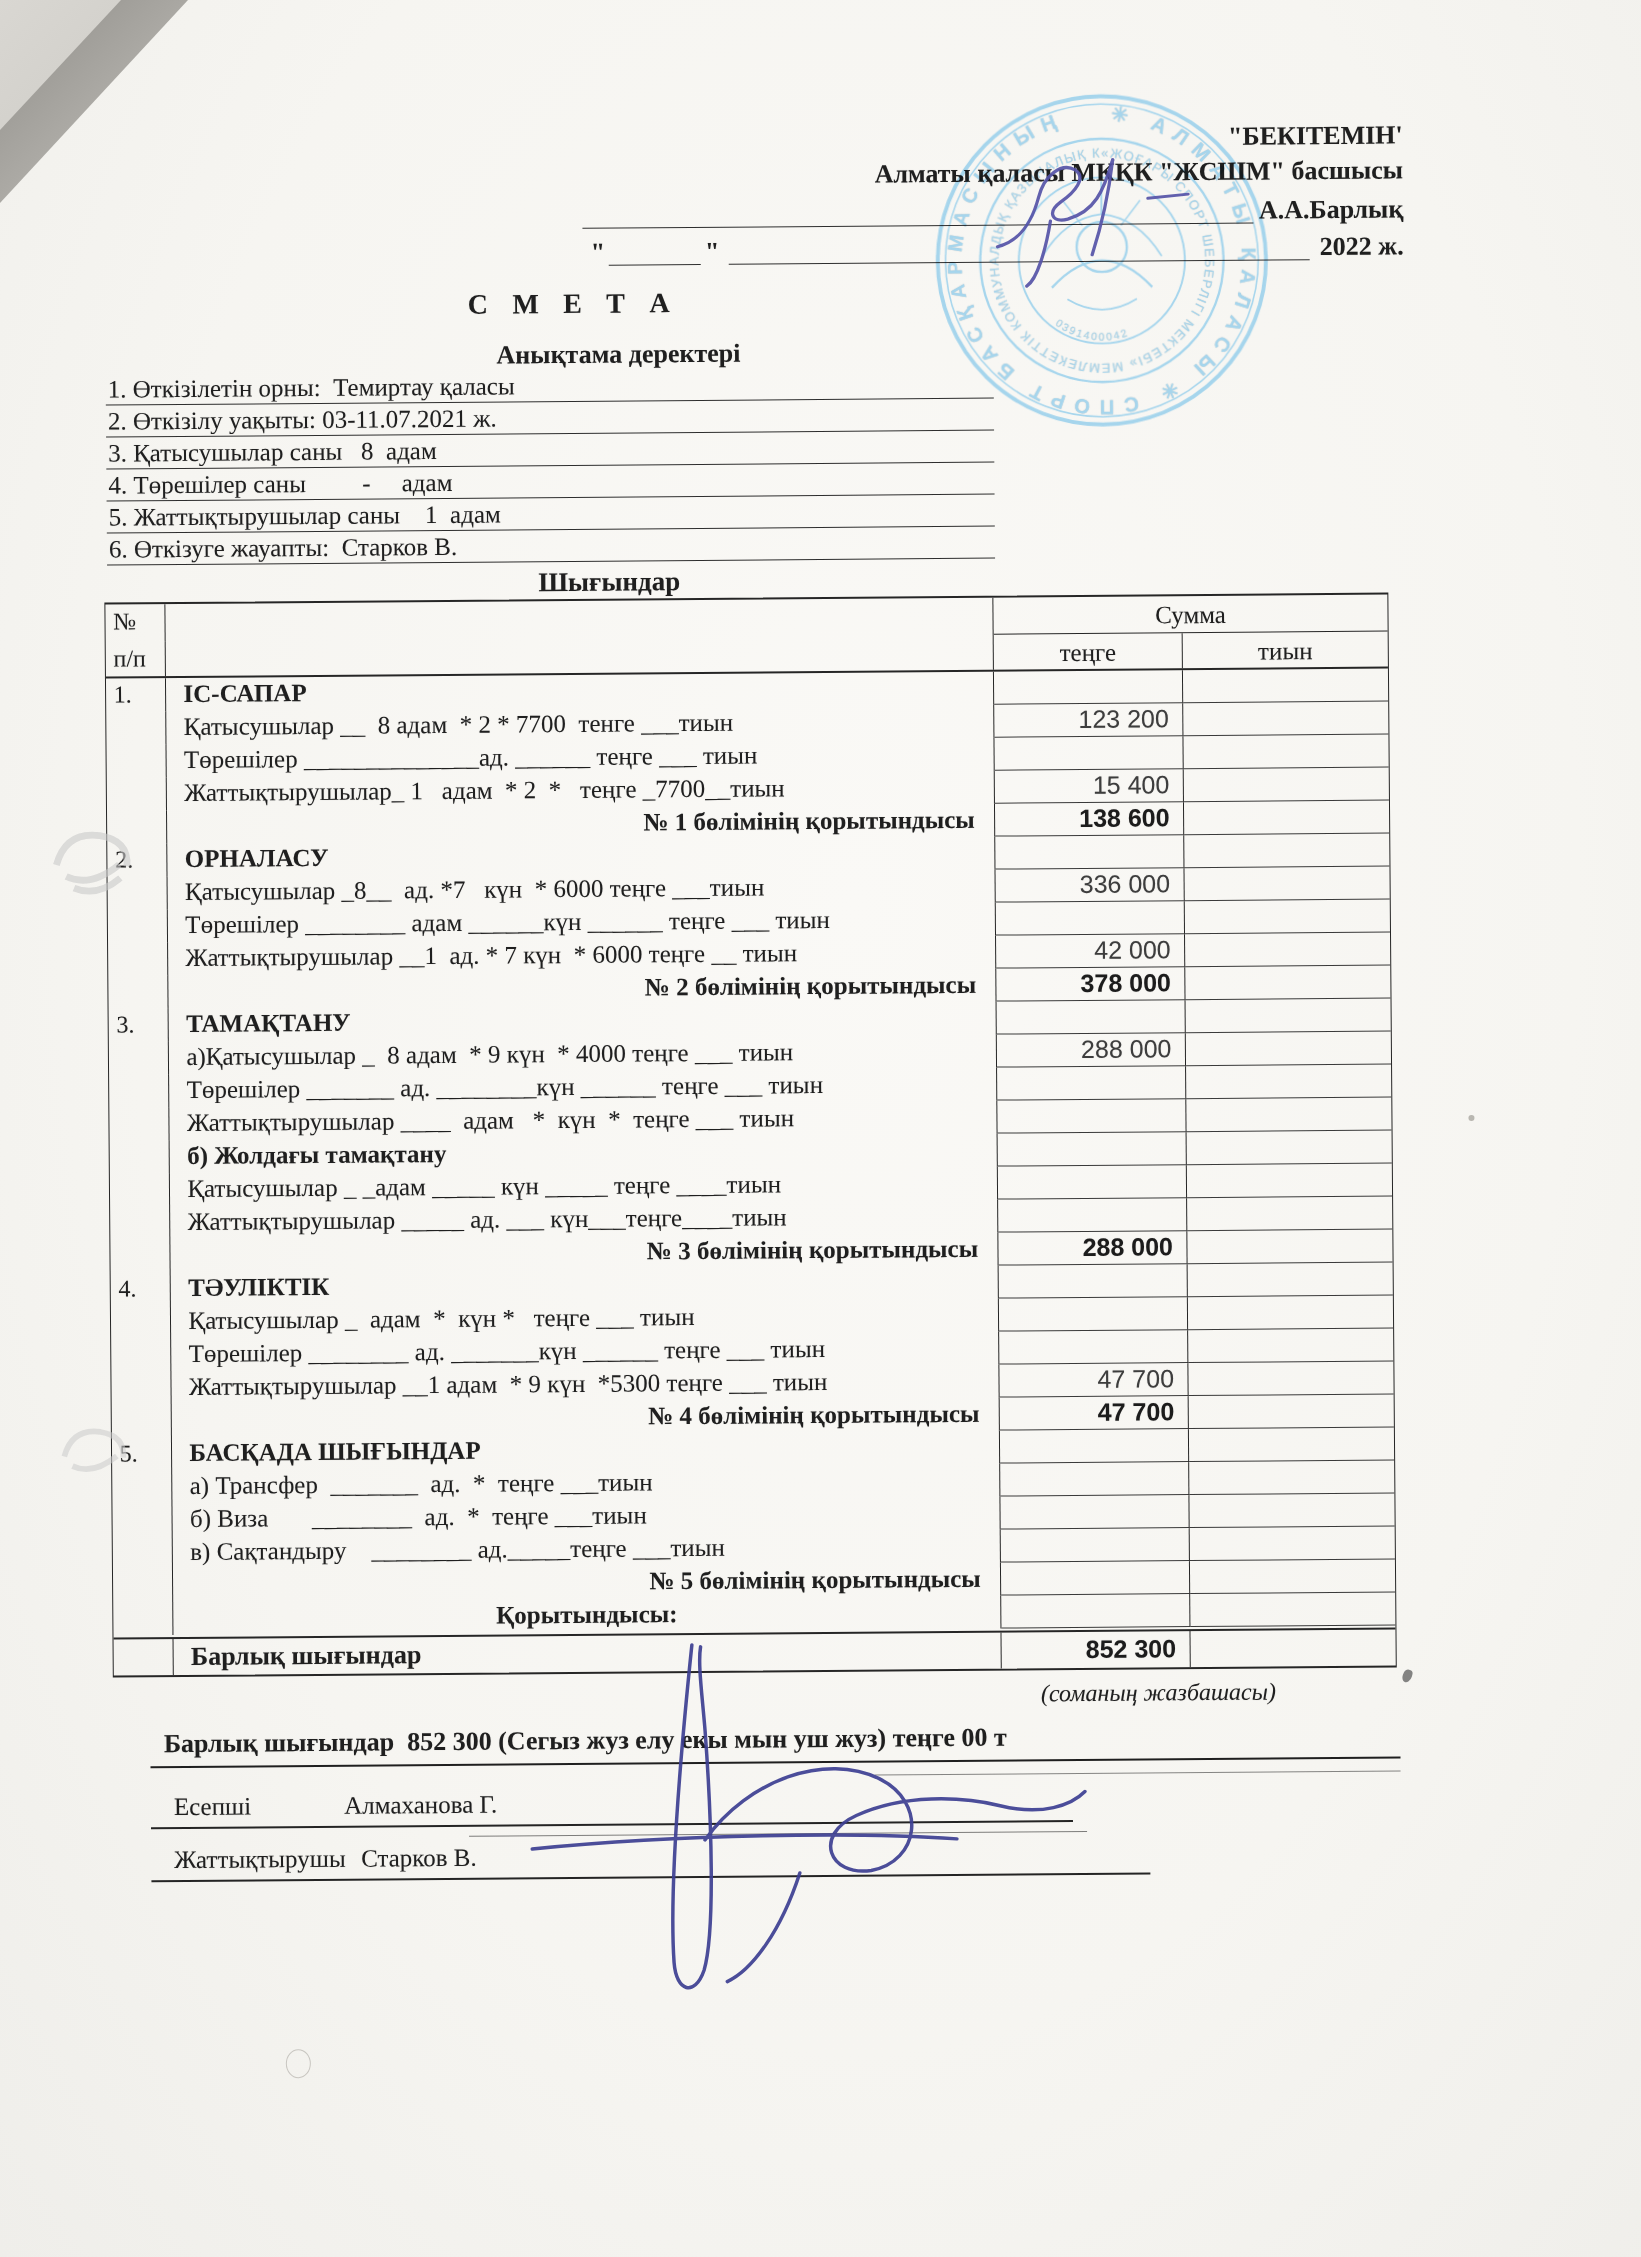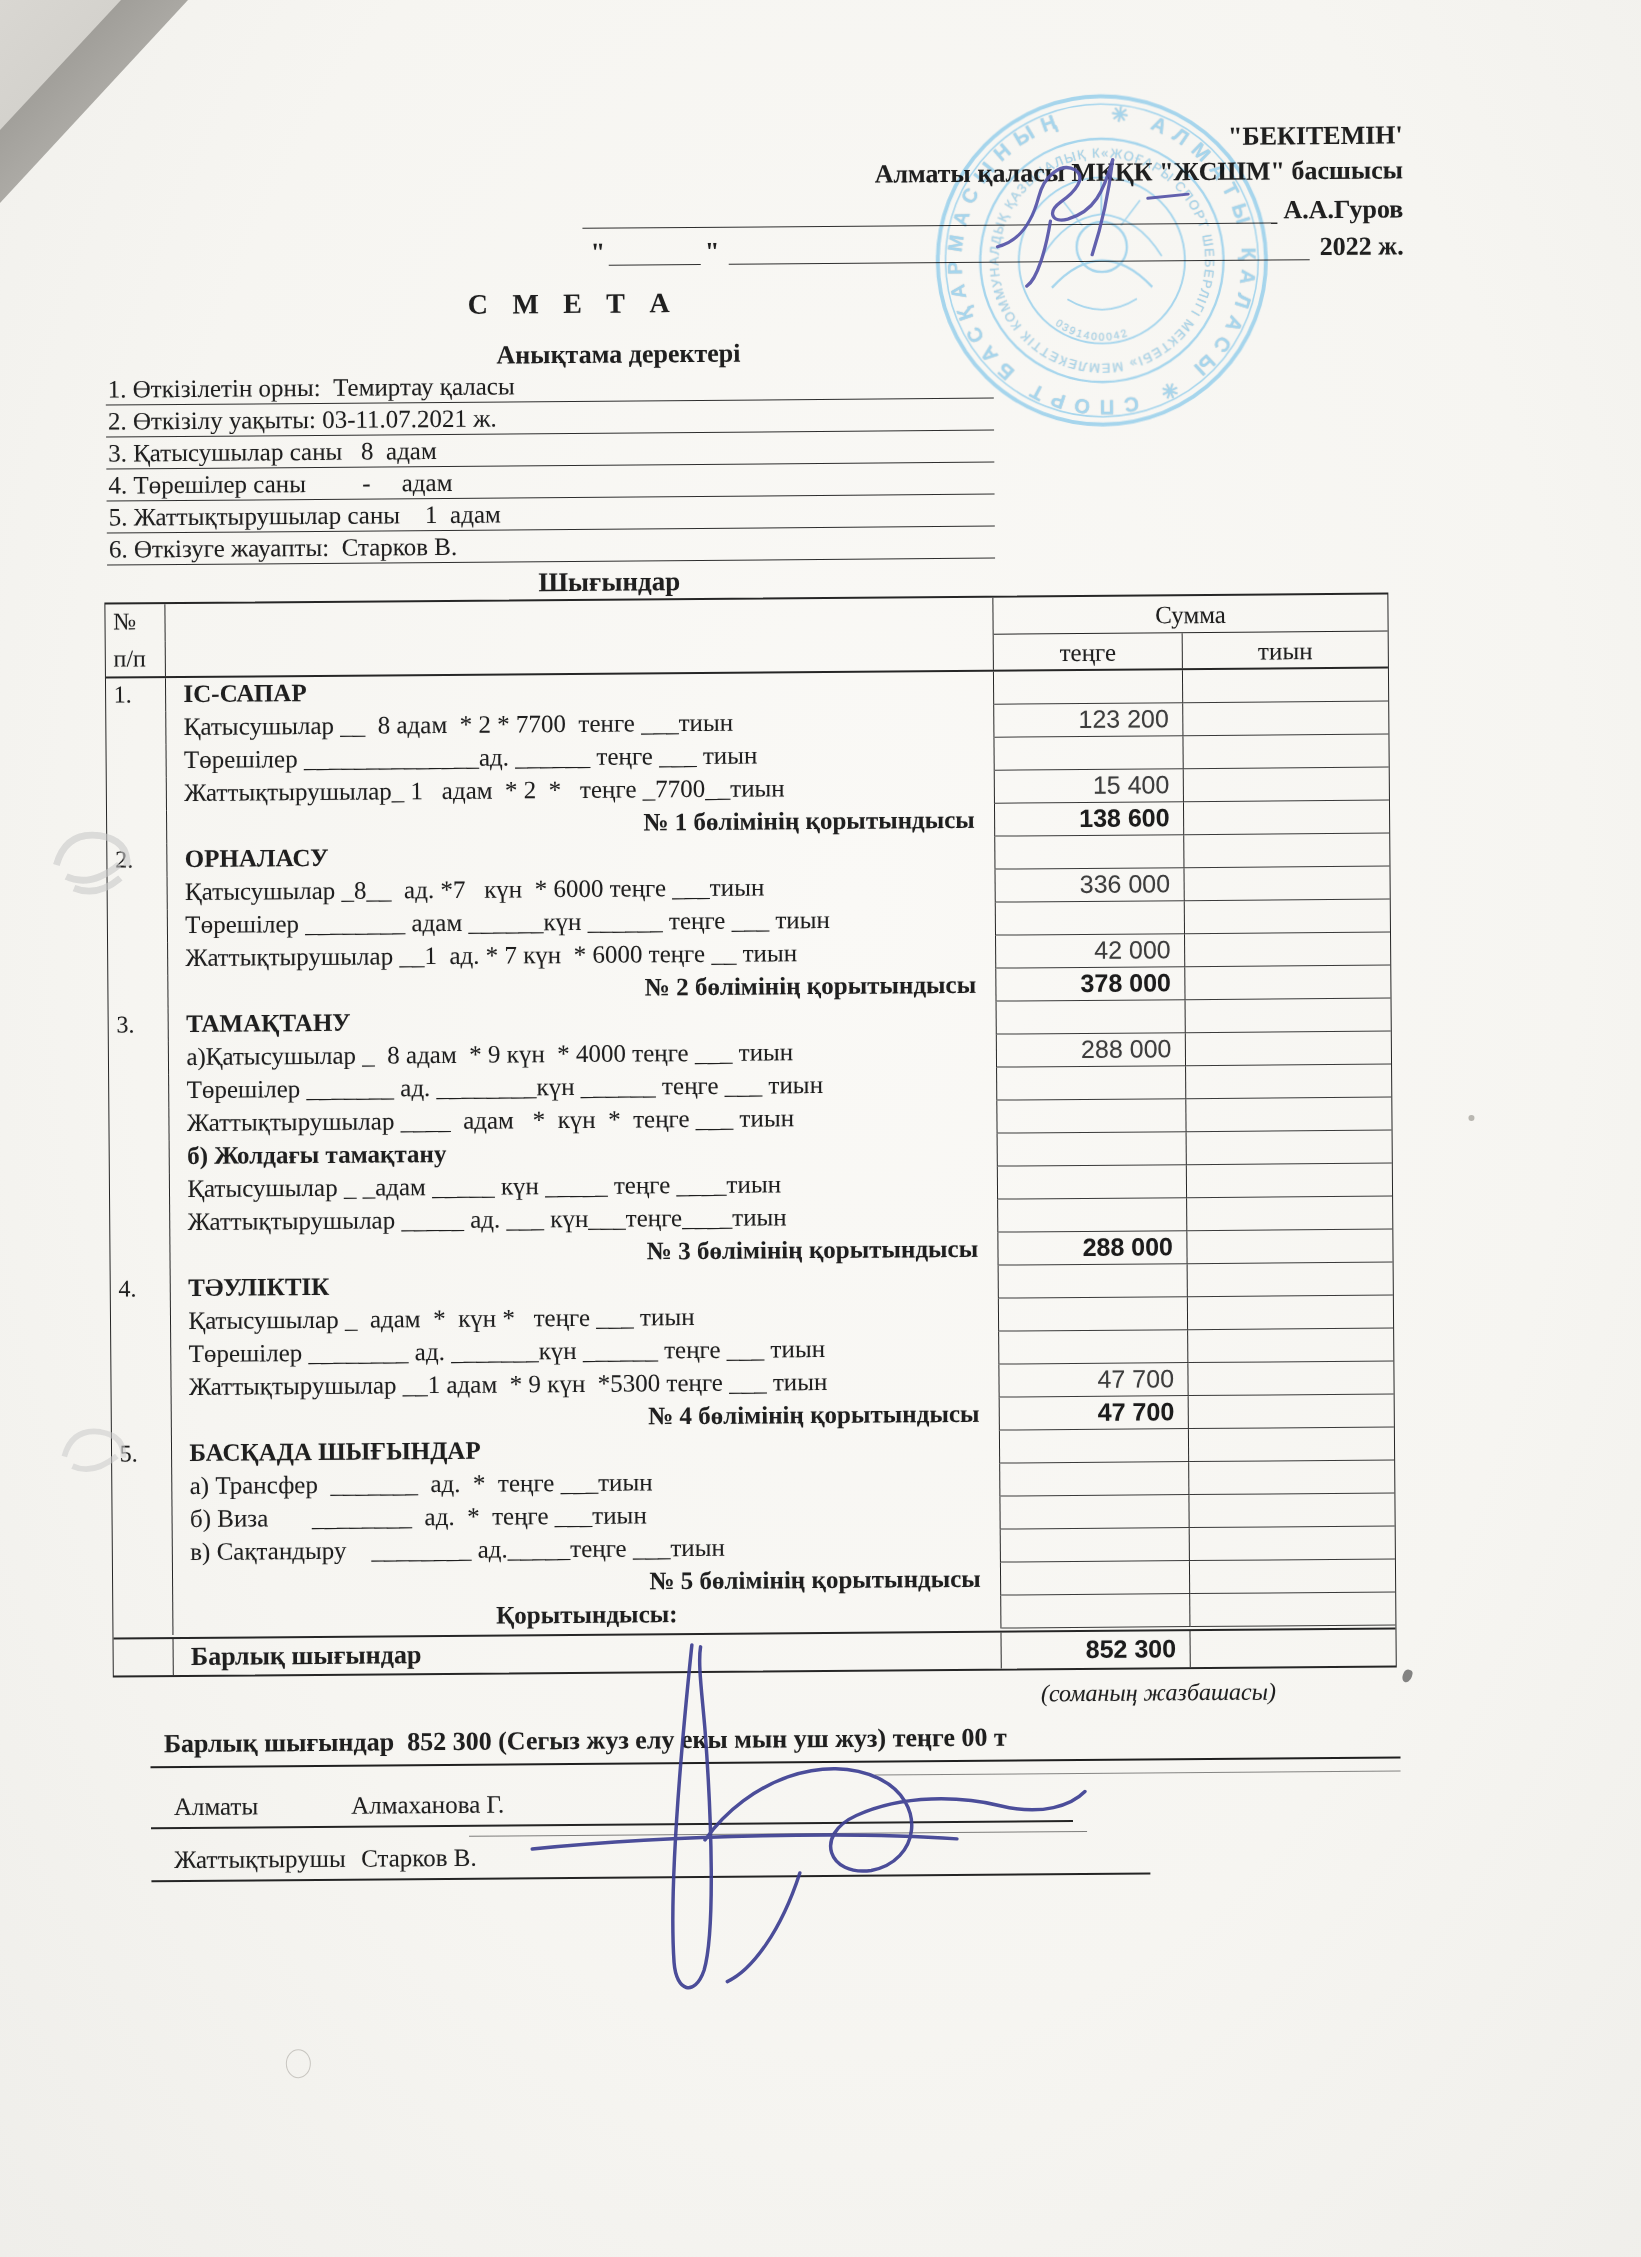--- a/index.html
+++ b/index.html
@@ -108,21 +108,21 @@
   <div class="corner-outer"></div>
   <div class="corner-inner"></div>
 
   <div class="sheet scan-text">
 
     <div class="approval">
       <div class="appr-line1">"БЕКІТЕМІН'</div>
       <div class="appr-line2">Алматы қаласы МКҚК "ЖСШМ" басшысы</div>
       <div class="appr-line3">
         <span class="blank"></span>
-        <span>А.А.Гуров</span>
+        <span>А.А.Барлық</span>
       </div>
       <div class="appr-line4">
         <span class="q">"</span>
         <span class="blank-s"></span>
         <span class="q2">"</span>
         <span class="blank-l"></span>
         <span>2022 ж.</span>
       </div>
     </div>
 
@@ -378,21 +378,21 @@
         <div class="c-desc">Барлық шығындар</div>
         <div class="c-tg vb">852 300</div>
         <div class="c-tn"></div>
       </div>
     </div>
 
     <div class="sum-note">(соманың жазбашасы)</div>
     <div class="total-line">Барлық шығындар&nbsp; 852 300 (Сегыз жуз елу екы мын уш жуз) теңге 00 т</div>
     <div class="faint-line"></div>
     <div class="sig-row sig-acct">
-      <span>Алматы</span><span class="nm">Алмаханова Г.</span>
+      <span>Есепші</span><span class="nm">Алмаханова Г.</span>
     </div>
     <div class="sig-dbl"></div>
     <div class="sig-row sig-coach">
       <span>Жаттықтырушы</span><span class="nm">Старков В.</span>
     </div>
 
     <svg class="stamp" width="1641" height="2257" viewBox="0 0 1700 2338">
       <defs>
         <path id="ringTop" d="M 1148 127 a 145 145 0 1 1 -0.05 0"></path>
         <path id="ringIn" d="M 1148 165 a 107 107 0 1 1 -0.05 0"></path>

